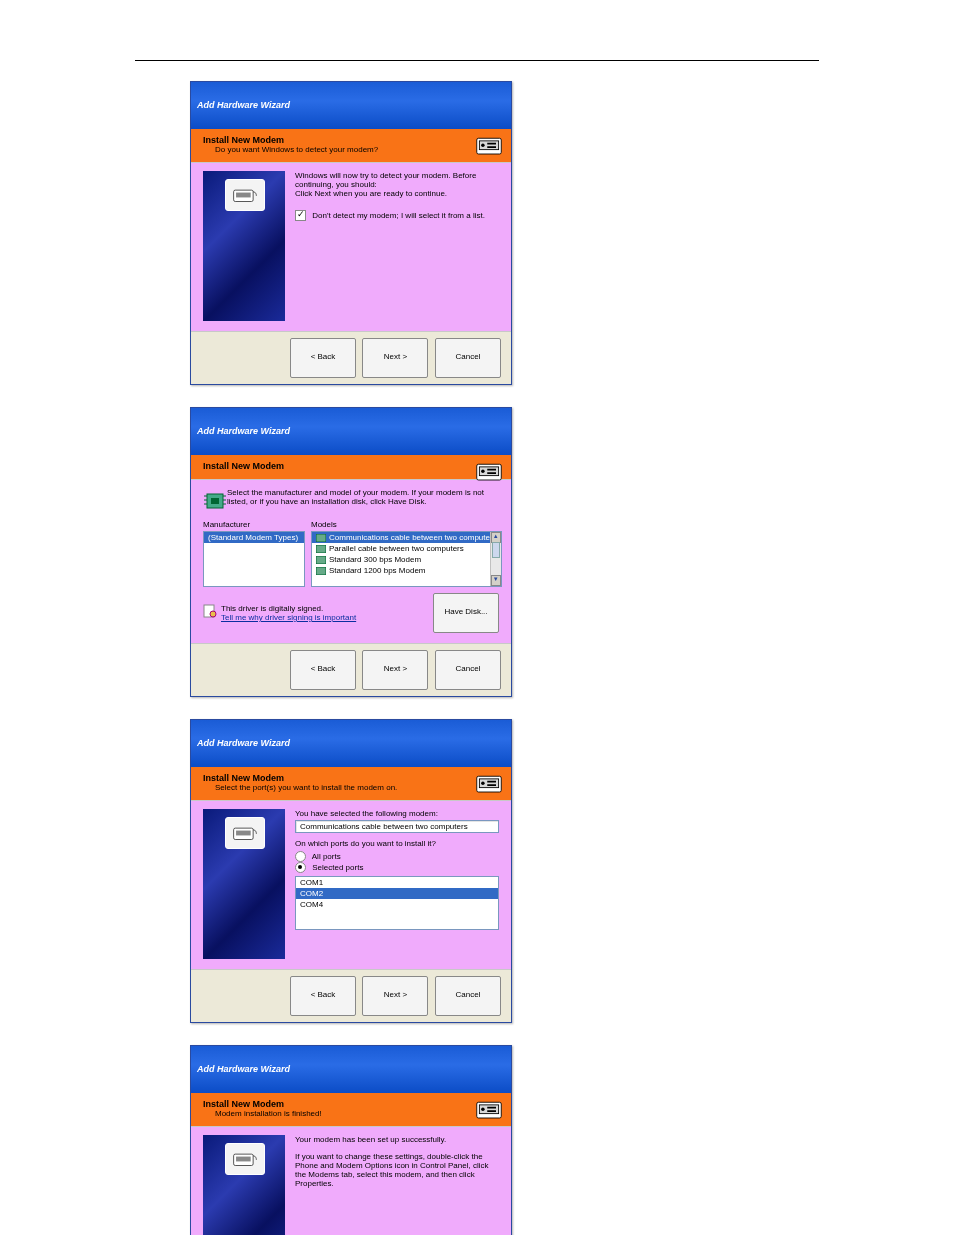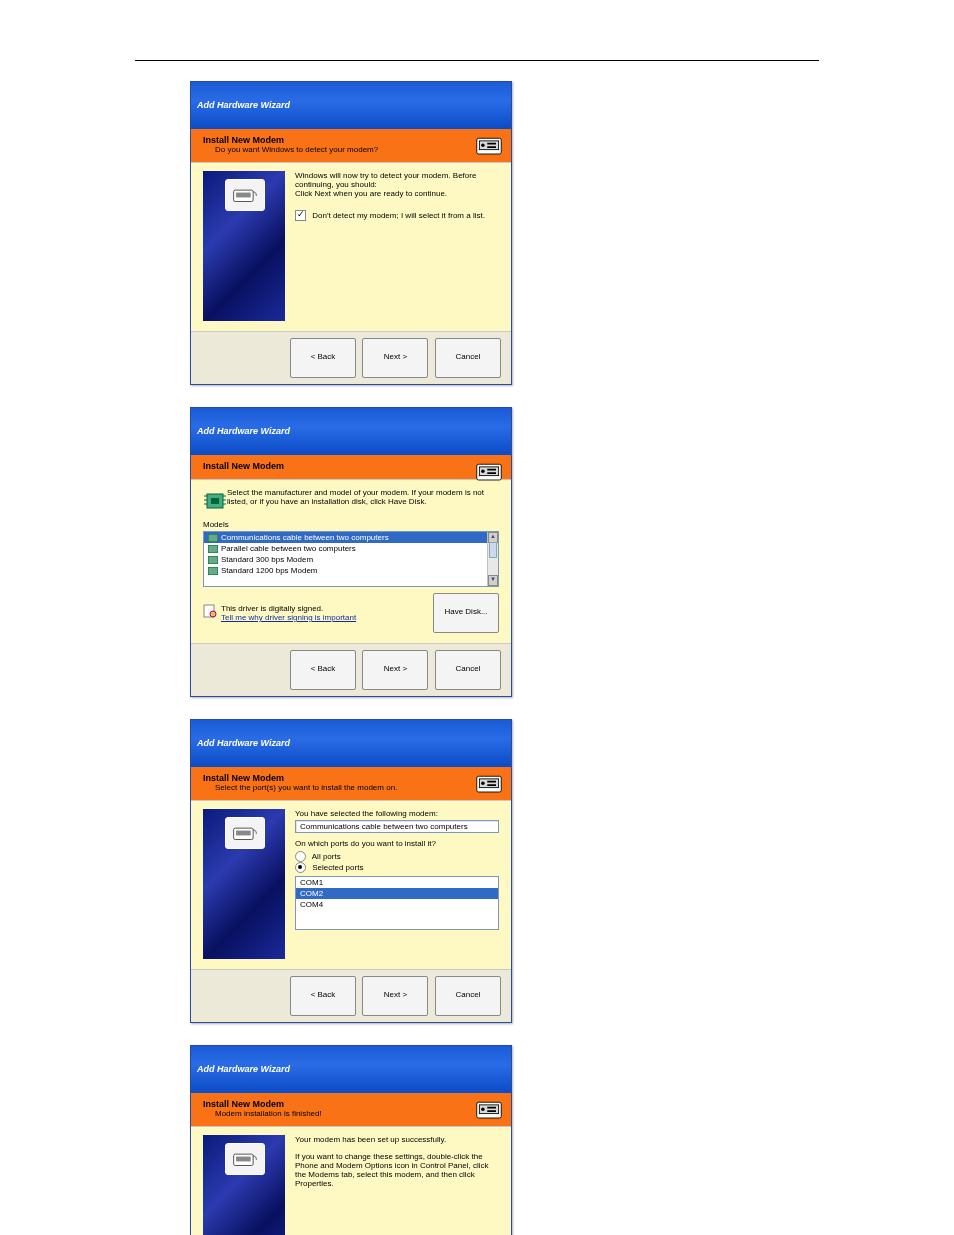--- a/index.html
+++ b/index.html
@@ -7,21 +7,21 @@
   .hr{border-top:1px solid #000;margin:60px 135px 20px 135px;}
   .stack{margin-left:190px;}
   .dialog{width:320px;border:1px solid #2a4aa0;margin-bottom:22px;background:#ece9d8;box-shadow:1px 1px 2px rgba(0,0,0,0.3);}
   .titlebar{height:15px;line-height:15px;color:#fff;font-weight:bold;font-style:italic;font-size:9px;padding:16px 6px;
     background:linear-gradient(to bottom,#1a5cd6 0%,#2a6ce6 40%,#0b4cc6 100%);}
   .header{padding:6px 10px 8px 12px;background:#f97316;border-bottom:1px solid #c8c8c8;position:relative;}
   .header-title{font-weight:bold;font-size:9px;}
   .header-sub{font-size:8px;margin-left:12px;}
   .header-icon{position:absolute;right:8px;top:4px;width:28px;height:28px;}
   .header-icon svg{width:28px;height:28px;}
-  .body{padding:8px 12px 10px 12px;background:#fef9c3;font-size:8px;justify-content:space-between;}
+  .body{padding:8px 12px 10px 12px;background:#f0abfc;font-size:8px;justify-content:space-between;}
   .body-flex{display:flex;gap:10px;}
   .sidebar{width:82px;height:150px;flex:0 0 82px;
     background:linear-gradient(135deg,#0a1a7a 0%,#2b3bb0 35%,#081060 65%,#1a2a9a 100%);
     position:relative;overflow:hidden;}
   .sidebar .modem-tile{position:absolute;left:22px;top:8px;width:38px;height:30px;background:#f4f4f4;border:1px solid #fff;border-radius:3px;
     display:flex;align-items:center;justify-content:center;}
   .sidebar .modem-tile svg{width:26px;height:22px;}
   .content{flex:1;}
   ol{margin:4px 0 6px 16px;padding:0;}
   ol li{margin-bottom:4px;}
@@ -121,20 +121,26 @@
             <svg viewBox="0 0 24 26">
                 <rect x="4" y="6" width="16" height="14" fill="#4a8" stroke="#063"></rect>
                 <rect x="8" y="10" width="8" height="6" fill="#063"></rect>
                 <path d="M4 8H1M4 12H1M4 16H1M20 8h3M20 12h3M20 16h3" stroke="#063"></path>
               </svg>
           </span>
           <div>Select the manufacturer and model of your modem. If your modem is not listed, or if you have an installation disk, click Have Disk.</div>
         </div>
 
         <div class="two-col">
+          <div style="width:104px">
+            <div class="col-label">Manufacturer</div>
+            <div class="listbox left">
+              <div class="listrow sel">(Standard Modem Types)</div>
+            </div>
+          </div>
           <div style="flex:1">
             <div class="col-label">Models</div>
             <div class="listbox right">
               <div class="listrow sel">
                 <span class="mini-icon">
                     <svg viewBox="0 0 10 8">
                       <rect width="10" height="8" fill="#6a8" stroke="#063"></rect>
                     </svg>
                   </span>
                 <span>Communications cable between two computers</span>

